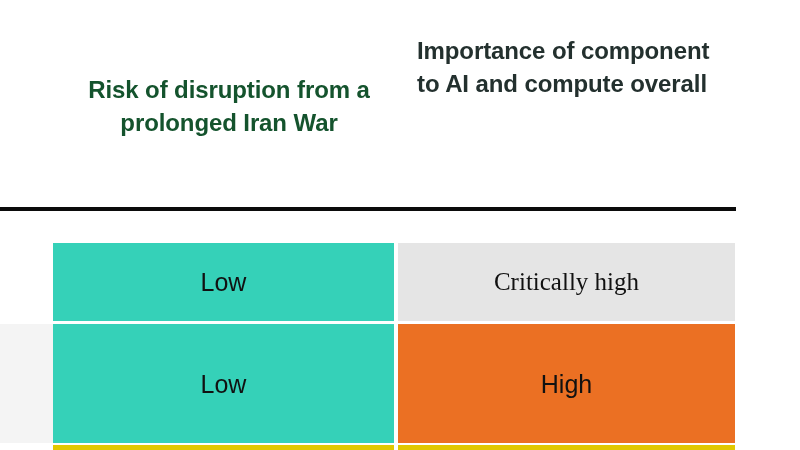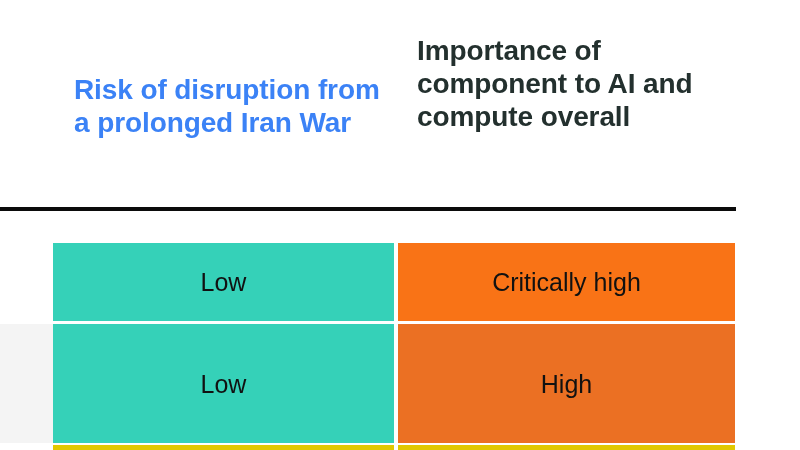--- a/index.html
+++ b/index.html
@@ -28,21 +28,21 @@
     position: absolute;
     left: 0;
     top: 0;
     width: 800px;
     height: 208px;
   }
 
   .col-header {
     position: absolute;
     font-weight: 700;
-    font-size: 28px;
+    font-size: 24px;
     line-height: 33px;
     color: #23302e;
     letter-spacing: -0.1px;
   }
 
   .col-header-risk {
     left: 74px;
     top: 73px;
     width: 310px;
   }
@@ -129,33 +129,33 @@
   }
 
   
 </style>
 </head>
 <body>
 
 <div id="page" style="background: rgb(255, 255, 255);">
 
   <div class="header-area">
-    <div class="col-header col-header-risk" style="color: #3b82f6;">Risk of disruption from a prolonged Iran War</div>
+    <div class="col-header col-header-risk" style="color: #14532d; text-align: center;">Risk of disruption from a prolonged Iran War</div>
     <div class="col-header col-header-importance" style="color: rgb(35, 48, 46);">Importance of component to AI and compute overall</div>
   </div>
 
   <div class="top-rule" style="background: rgb(11, 11, 11);"></div>
 
   <div class="table">
 
     <div class="row row-1">
       <div class="cell cell-label" style="color: rgb(17, 17, 17);"></div>
       <div class="cell cell-risk" style="background: rgb(53, 209, 184); color: rgb(17, 17, 17);">Low</div>
       <div class="gutter"></div>
-      <div class="cell cell-importance" style="background: #f97316; color: rgb(17, 17, 17);">Critically high</div>
+      <div class="cell cell-importance" style="background: #e5e5e5; color: rgb(17, 17, 17); font-family: Liberation Serif, serif;">Critically high</div>
       <div class="tail"></div>
     </div>
 
     <div class="row row-2">
       <div class="cell cell-label shaded" style="color: rgb(17, 17, 17); background: rgb(244, 244, 244);"></div>
       <div class="cell cell-risk" style="background: rgb(53, 209, 184); color: rgb(17, 17, 17);">Low</div>
       <div class="gutter"></div>
       <div class="cell cell-importance" style="background: rgb(235, 112, 35); color: rgb(17, 17, 17);">High</div>
       <div class="tail"></div>
     </div>

